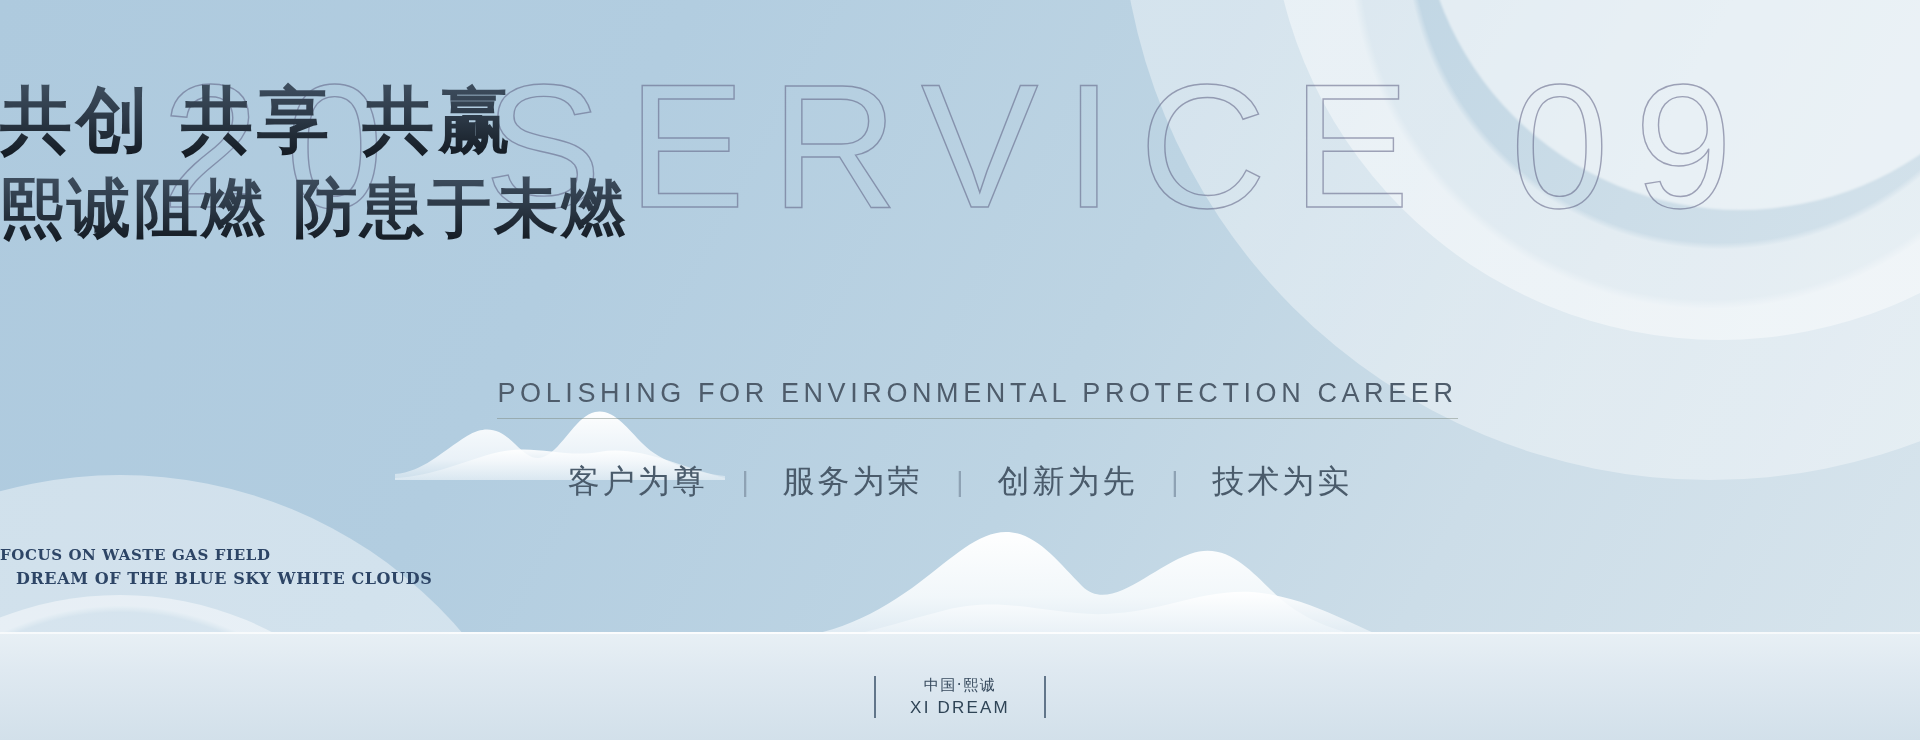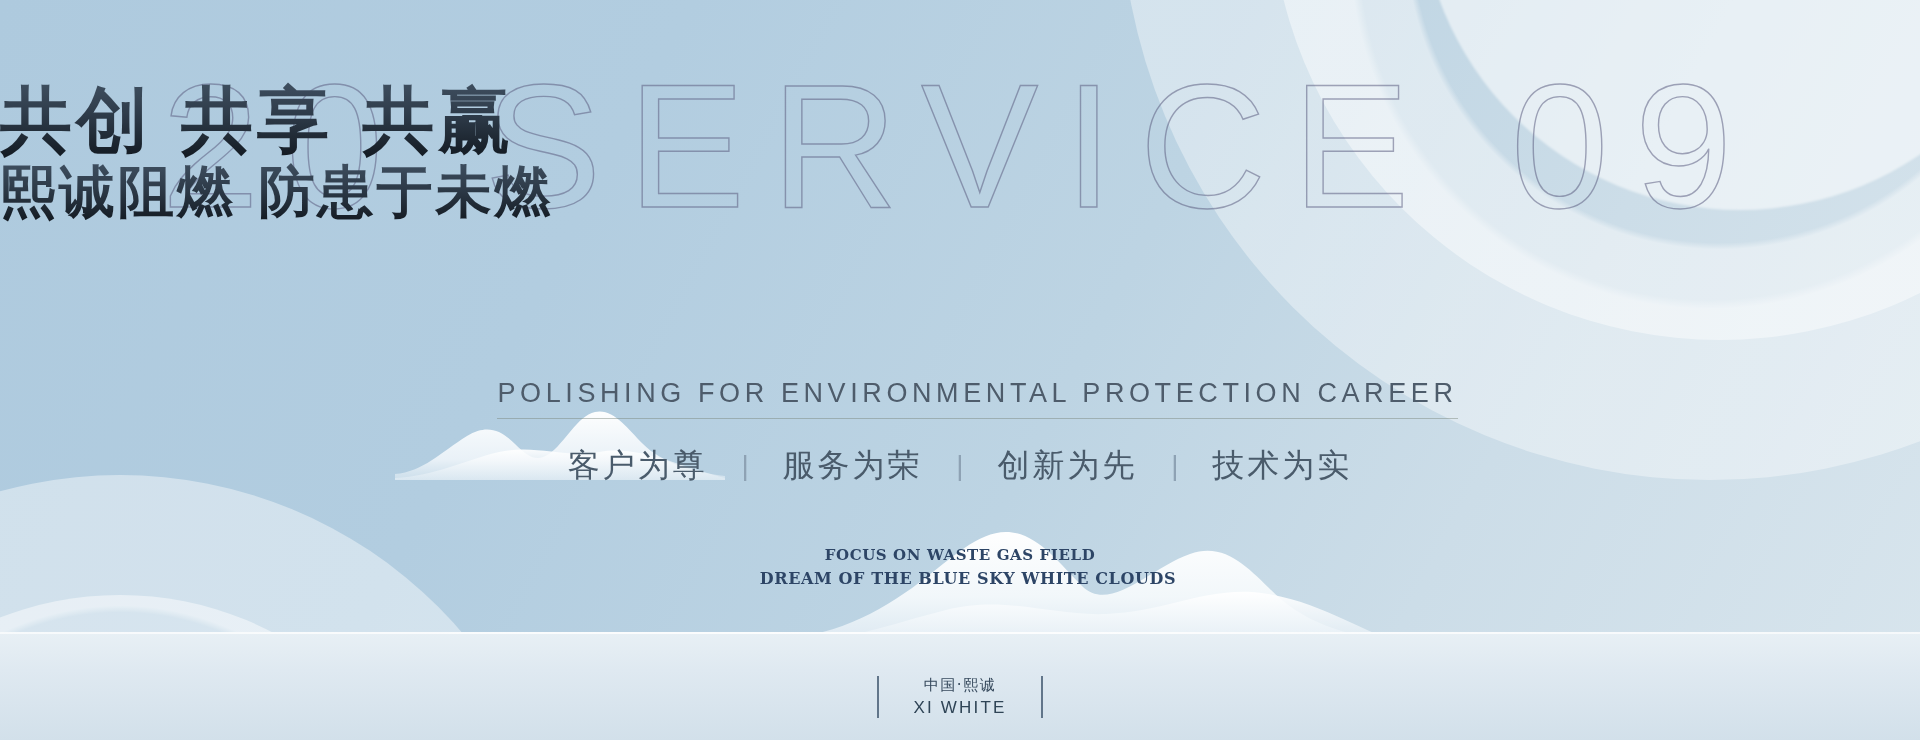--- a/index.html
+++ b/index.html
@@ -78,55 +78,55 @@
   .headline .line{
     font-family:"DejaVu Serif","Liberation Serif",serif;
     font-weight:700;
     line-height:1.06;
     background:linear-gradient(180deg,#3f4f60 0%,#2d3a48 45%,#131a22 100%);
     -webkit-background-clip:text;background-clip:text;
     color:transparent;
     display:block;
   }
   .headline .l1{font-size:72px;letter-spacing:4px;}
-  .headline .l2{font-size:56px;letter-spacing:3px;margin-top:4px;}
+  .headline .l2{font-size:64px;letter-spacing:3px;margin-top:16px;}
 
   
   .strap{
     position:absolute;left:0;right:0;top:378px;text-align:center;margin-left:35px;
   }
   .strap-text{
     display:inline-block;
     font-family:"Liberation Sans","DejaVu Sans",sans-serif;
     font-size:27px;font-weight:400;letter-spacing:4.6px;
     color:#4e5c6b;
     padding-bottom:9px;
     border-bottom:1px solid rgba(120,130,120,.45);
     white-space:nowrap;
   }
 
   
   .values{
-    position:absolute;left:0;right:0;top:444px;text-align:center;
+    position:absolute;left:0;right:0;top:460px;text-align:center;
     white-space:nowrap;
   }
   .values .v{
     display:inline-block;
     font-family:"DejaVu Sans","Liberation Sans",sans-serif;
     font-size:32px;letter-spacing:3px;color:#4a5b6b;
     vertical-align:middle;
   }
   .values .sep{
     display:inline-block;width:66px;text-align:center;
     font-size:28px;color:#8ea2b4;vertical-align:middle;
   }
 
   
   .subserif{
-    position:absolute;left:0;right:0;top:545px;text-align:center;
+    position:absolute;left:0;right:0;top:545px;text-align:left;
     font-family:"DejaVu Serif","Liberation Serif",serif;
     font-weight:700;
     color:#2d4566;
     line-height:1.45;
     letter-spacing:.6px;
   }
   .subserif .s1{font-size:15px;display:block;}
   .subserif .s2{font-size:16px;display:block;padding-left:16px;}
 
   
@@ -236,18 +236,18 @@
     <span class="s2">DREAM OF THE BLUE SKY WHITE CLOUDS</span>
   </div>
 
   <div class="ground"></div>
   <div class="ground-line"></div>
 
   <div class="lockup">
     <span class="bar"></span>
     <span class="brand">
       <span class="cn">中国·熙诚</span>
-      <span class="en">XI WHITE</span>
+      <span class="en">XI DREAM</span>
     </span>
     <span class="bar"></span>
   </div>
 
 </div>
 
 </body></html>

